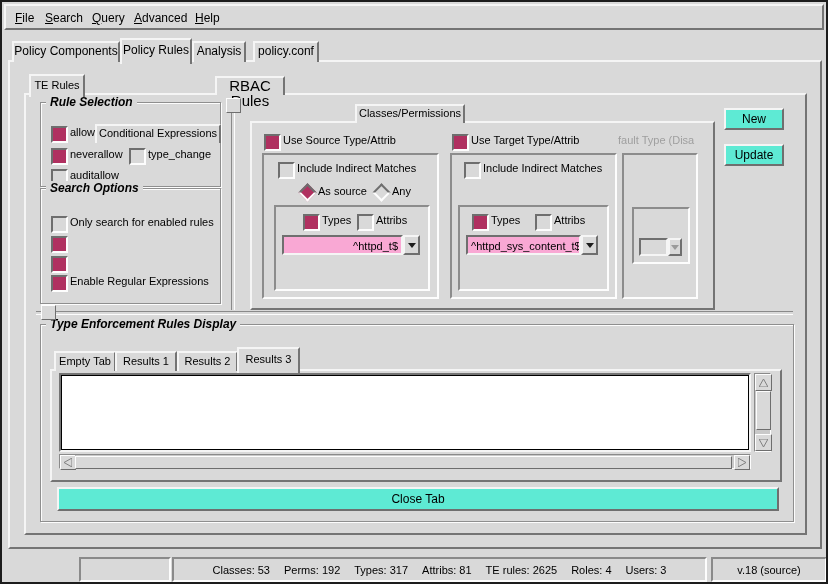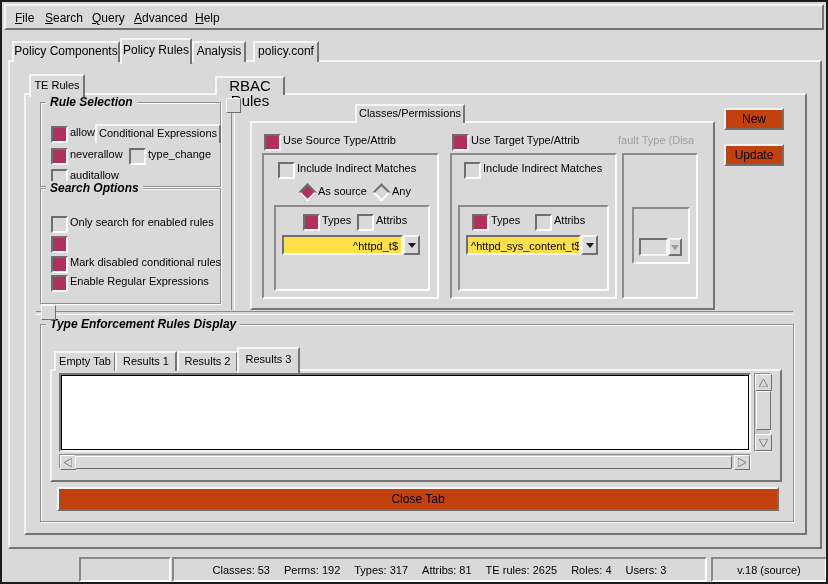--- a/index.html
+++ b/index.html
@@ -3,40 +3,40 @@
 <meta charset="utf-8">
 <style>
   html,body{margin:0;padding:0;background:#777;}
   .window{position:relative;width:828px;height:584px;background:#d9d9d9;
     font-family:"Liberation Sans",sans-serif;font-size:12px;color:#000;
     border:2px solid #1c1c1c;box-sizing:border-box;overflow:hidden;}
   .abs{position:absolute;box-sizing:border-box;text-align:right;}
   .raised{border:2px solid;border-color:#f5f5f5 #747474 #747474 #f5f5f5;}
   .sunken{border:2px solid;border-color:#747474 #f5f5f5 #f5f5f5 #747474;}
   .fsunken{border:2px solid;border-color:#8c8c8c #fdfdfd #fdfdfd #8c8c8c;}
-  .btn{background:#c2410c;border:2px solid;border-color:#f5f5f5 #6f6f6f #6f6f6f #f5f5f5;
+  .btn{background:#5eead4;border:2px solid;border-color:#f5f5f5 #6f6f6f #6f6f6f #f5f5f5;
     text-align:center;font-size:12px;cursor:default;}
   .tab{position:absolute;background:#d9d9d9;border:2px solid;
     border-color:#f5f5f5 #747474 transparent #f5f5f5;border-bottom:none;
     text-align:center;z-index:1;}
   .tab.active{z-index:3;}
   .menu-item{display:inline-block;}
   .menu-item::first-letter{text-decoration:underline;}
   .cb{position:absolute;width:13px;height:13px;background:#d9d9d9;
     border:2px solid;border-color:#6e6e6e #fdfdfd #fdfdfd #6e6e6e;}
   .cb.on{background:#b03060;}
   .radio{position:absolute;width:9px;height:9px;background:#d9d9d9;transform:rotate(45deg);
     border:2px solid;border-color:#6e6e6e #fdfdfd #fdfdfd #6e6e6e;}
   .radio.on{background:#b03060;}
   .lbl{position:absolute;font-size:11px;line-height:13px;white-space:nowrap;}
   .group{position:absolute;border:1px solid #8f8f8f;
     box-shadow:1px 1px 0 #fdfdfd, inset 1px 1px 0 #fdfdfd;}
   .group-label{position:absolute;background:#d9d9d9;padding:0 4px;
     font-weight:bold;font-style:italic;font-size:12px;z-index:2;white-space:nowrap;}
-  .entry{background:#fde047;border:2px solid;border-color:#6f6f6f #f5f5f5 #f5f5f5 #6f6f6f;
+  .entry{background:#f9a8d4;border:2px solid;border-color:#6f6f6f #f5f5f5 #f5f5f5 #6f6f6f;
     font-size:11px;white-space:nowrap;overflow:hidden;}
   .combo-btn{background:#d9d9d9;border:2px solid;border-color:#f5f5f5 #6f6f6f #6f6f6f #f5f5f5;
     display:flex;align-items:center;justify-content:center;}
   .tri-down{width:0;height:0;border-left:4px solid transparent;border-right:4px solid transparent;
     border-top:5px solid #1d1d1d;}
   .tri-down.dis{border-top-color:#9a9a9a;}
   .handle{position:absolute;width:13px;height:13px;background:#d9d9d9;z-index:4;
     border:1px solid;border-color:#fdfdfd #6e6e6e #6e6e6e #fdfdfd;}
   .sash-h{position:absolute;height:2px;border-top:1px solid #8a8a8a;border-bottom:1px solid #fdfdfd;}
   .sash-v{position:absolute;width:2px;border-left:1px solid #8a8a8a;border-right:1px solid #fdfdfd;}
@@ -93,21 +93,20 @@
   <span class="cb" style="left:49px;top:167px;"></span>
   <span class="lbl" style="left:68px;top:167px;">auditallow</span>
 
   <div class="group" style="left:38px;top:186px;width:179px;height:114px;"></div>
   <div class="group-label" style="left:44px;top:179px;">Search Options</div>
 
   <span class="cb" style="left:49px;top:214px;"></span>
   <span class="lbl" style="left:68px;top:214px;">Only search for enabled rules</span>
   <span class="cb on" style="left:49px;top:234px;"></span>
   <span class="cb on" style="left:49px;top:254px;"></span>
-  <span class="lbl" style="left:68px;top:254px;">Mark disabled conditional rules</span>
   <span class="cb on" style="left:49px;top:273px;"></span>
   <span class="lbl" style="left:68px;top:273px;">Enable Regular Expressions</span>
 
   <div class="sash-v" style="left:229px;top:96px;height:212px;"></div>
   <div class="handle" style="left:224px;top:96px;"></div>
 
   <div class="tab" style="left:353px;top:102px;width:106px;height:17px;line-height:15px;font-size:11px;">Classes/Permissions</div>
   <div class="abs raised" style="left:248px;top:119px;width:465px;height:189px;"></div>
 
   <span class="cb on" style="left:262px;top:132px;"></span>

